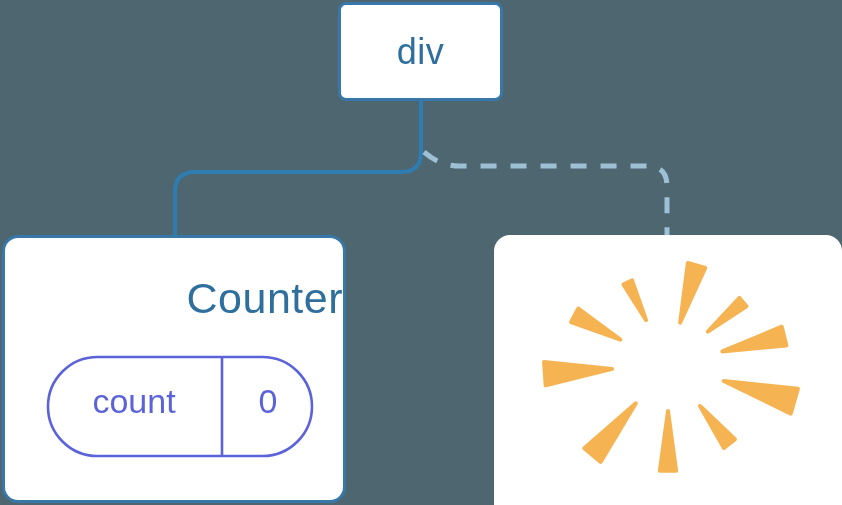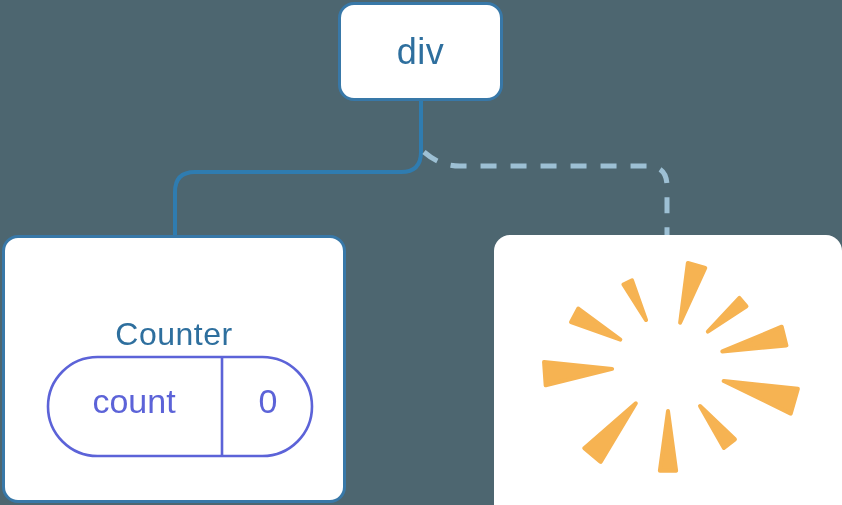--- a/index.html
+++ b/index.html
@@ -25,21 +25,21 @@
     top: 0;
     width: 842px;
     height: 505px;
   }
 
   
   .node {
     position: absolute;
     background: #ffffff;
     box-sizing: border-box;
-    border-radius: 16px;
+    border-radius: 8px;
   }
   .node.bordered {
     border: 3px solid #3878a8;
   }
   .node-label {
     text-align: center;
     color: #2e6f9e;
     font-weight: 400;
     letter-spacing: 0.5px;
   }
@@ -59,22 +59,23 @@
   }
 
   #node-counter {
     left: 2px;
     top: 235px;
     width: 344px;
     height: 268px;
     border-radius: 16px;
   }
   #node-counter .node-label {
-    font-size: 32px;
-    margin-top: 78px;
+    font-size: 43px;
+    margin-top: 36px;
+    text-align: right;
   }
 
   #node-sparkle {
     left: 494px;
     top: 235px;
     width: 348px;
     height: 270px;
     border-radius: 16px 16px 0 0;
     overflow: hidden;
   }

